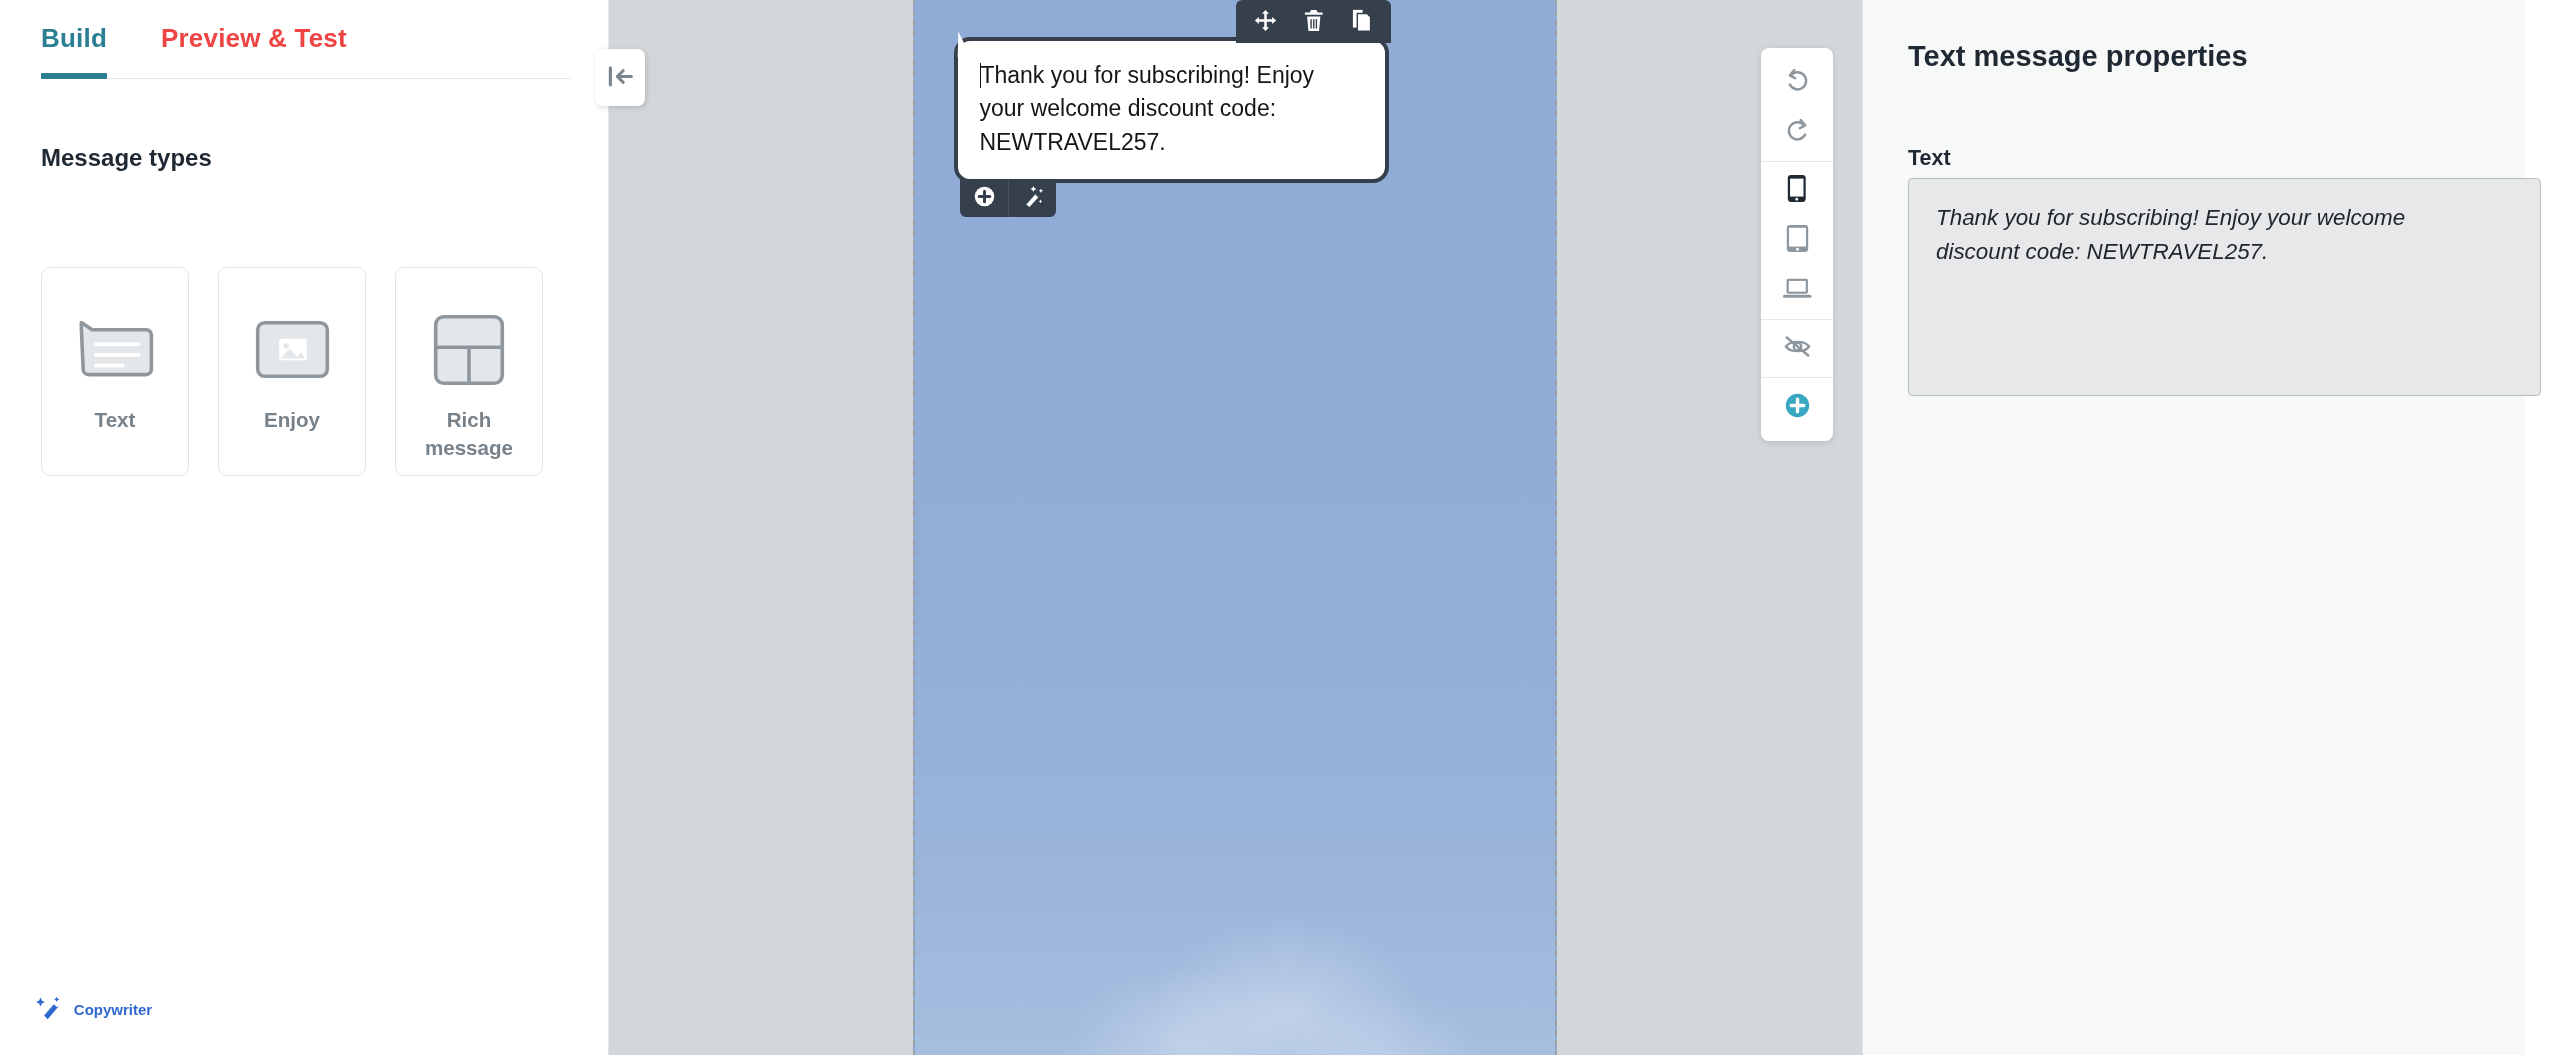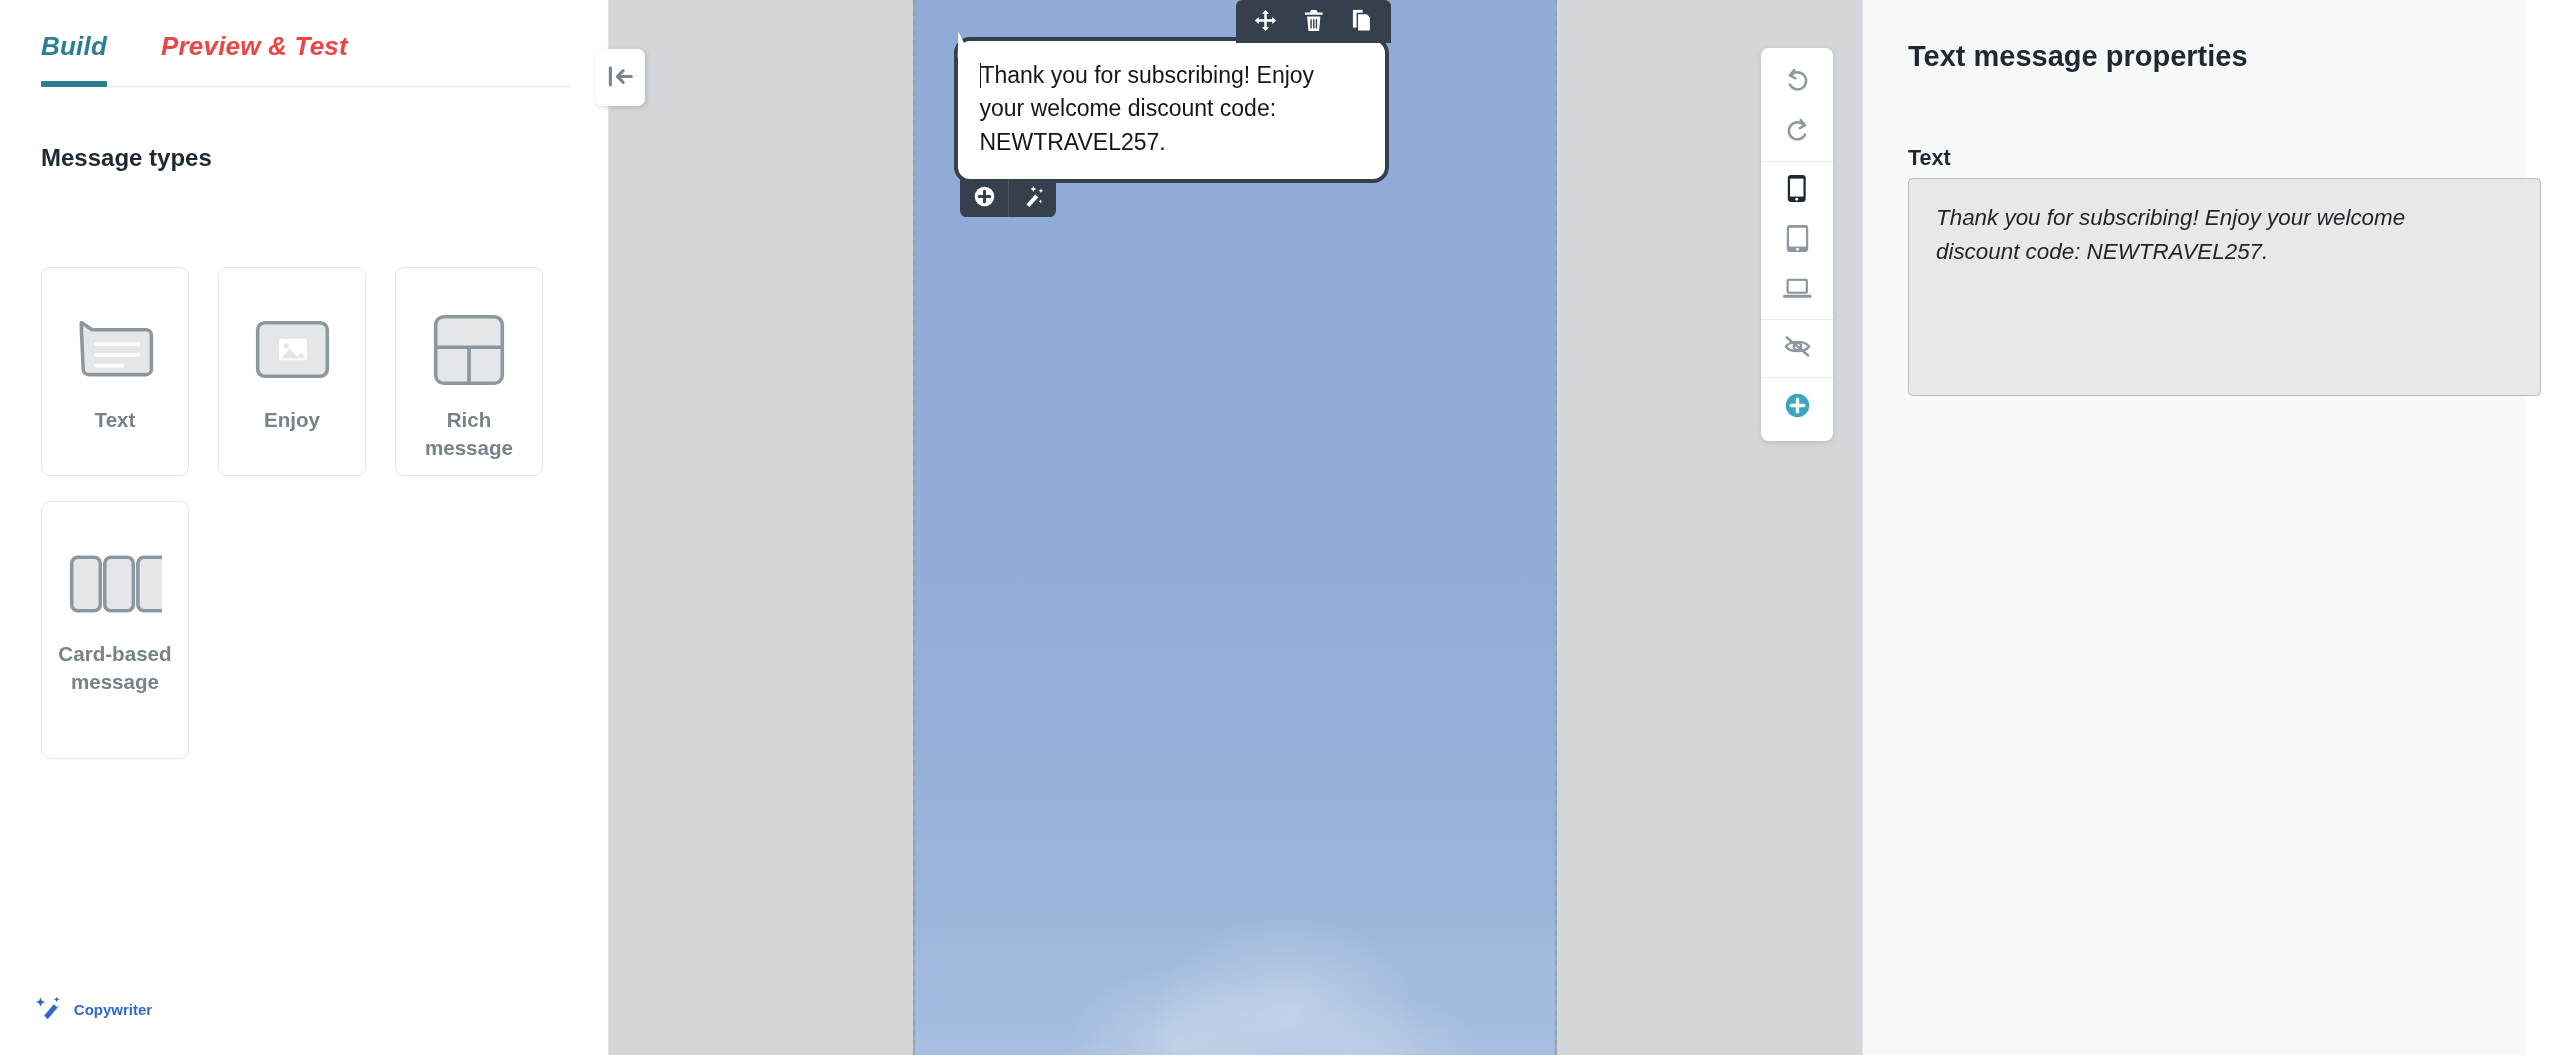--- a/index.html
+++ b/index.html
@@ -22,28 +22,27 @@
   .sidebar {
     position: absolute;
     left: 0; top: 0;
     width: 609px;
     height: 1056px;
     background: #ffffff;
     border-right: 0.9px solid #e3e6e8;
   }
   .tabs {
     position: absolute;
-    left: 41px; top: 31px;
+    left: 41px; top: 23px;
     width: 530px;
     height: 56px;
     border-bottom: 1.8px solid #e3e6e8;
     display: flex;
     align-items: flex-start;
     gap: 54px;
-    font-style: italic;
   }
   .tab {
     position: relative;
     font-size: 26px;
     font-weight: bold;
     letter-spacing: 0.2px;
     color: #ef4444;
     padding-bottom: 23px;
     cursor: pointer;
     white-space: nowrap;
@@ -340,33 +339,20 @@
             <svg width="72" height="72" viewBox="0 0 80 80">
               <rect x="3" y="3" width="74" height="74" rx="9" fill="#e4e7e9" stroke="#8e979e" stroke-width="4"></rect>
               <line x1="4" y1="37" x2="76" y2="37" stroke="#8e979e" stroke-width="4"></line>
               <line x1="40" y1="38" x2="40" y2="76" stroke="#8e979e" stroke-width="4"></line>
             </svg>
           </div>
           <div class="caption">Rich message</div>
         </div>
       </div>
 
-      <div class="type-row">
-
-        <div class="type-card" style="height:258px">
-          <div class="glyph">
-            <svg width="93" height="70" viewBox="0 0 104 78">
-              <rect x="3" y="9" width="32" height="60" rx="7" fill="#e4e7e9" stroke="#8e979e" stroke-width="4"></rect>
-              <rect x="40" y="9" width="32" height="60" rx="7" fill="#e4e7e9" stroke="#8e979e" stroke-width="4"></rect>
-              <rect x="77" y="9" width="32" height="60" rx="7" fill="#e4e7e9" stroke="#8e979e" stroke-width="4"></rect>
-            </svg>
-          </div>
-          <div class="caption">Card-based message</div>
-        </div>
-      </div>
     </div>
 
     <div class="copywriter">
       <span>
         <svg width="27" height="27" viewBox="0 0 30 30">
           <path d="M9 24 L21 10 L25 14 L13 28 Z" fill="#2f69d0"></path>
           <path d="M20 10 L24 14" stroke="#ffffff" stroke-width="2"></path>
           <path d="M5 4 l1.6 3.4 L10 9 l-3.4 1.6 L5 14 l-1.6-3.4 L0 9 l3.4-1.6 Z" fill="#2f69d0"></path>
           <path d="M23 3 l1 2.1 L26 6 l-2 1 L23 9 l-1-2 L20 6 l2-0.9 Z" fill="#2f69d0"></path>
           <path d="M15 18 l0.8 1.8 L18 20.5 l-1.9 0.8 L15 23 l-0.8-1.7 L12.5 20.5 l1.7-0.7 Z" fill="#2f69d0"></path>

